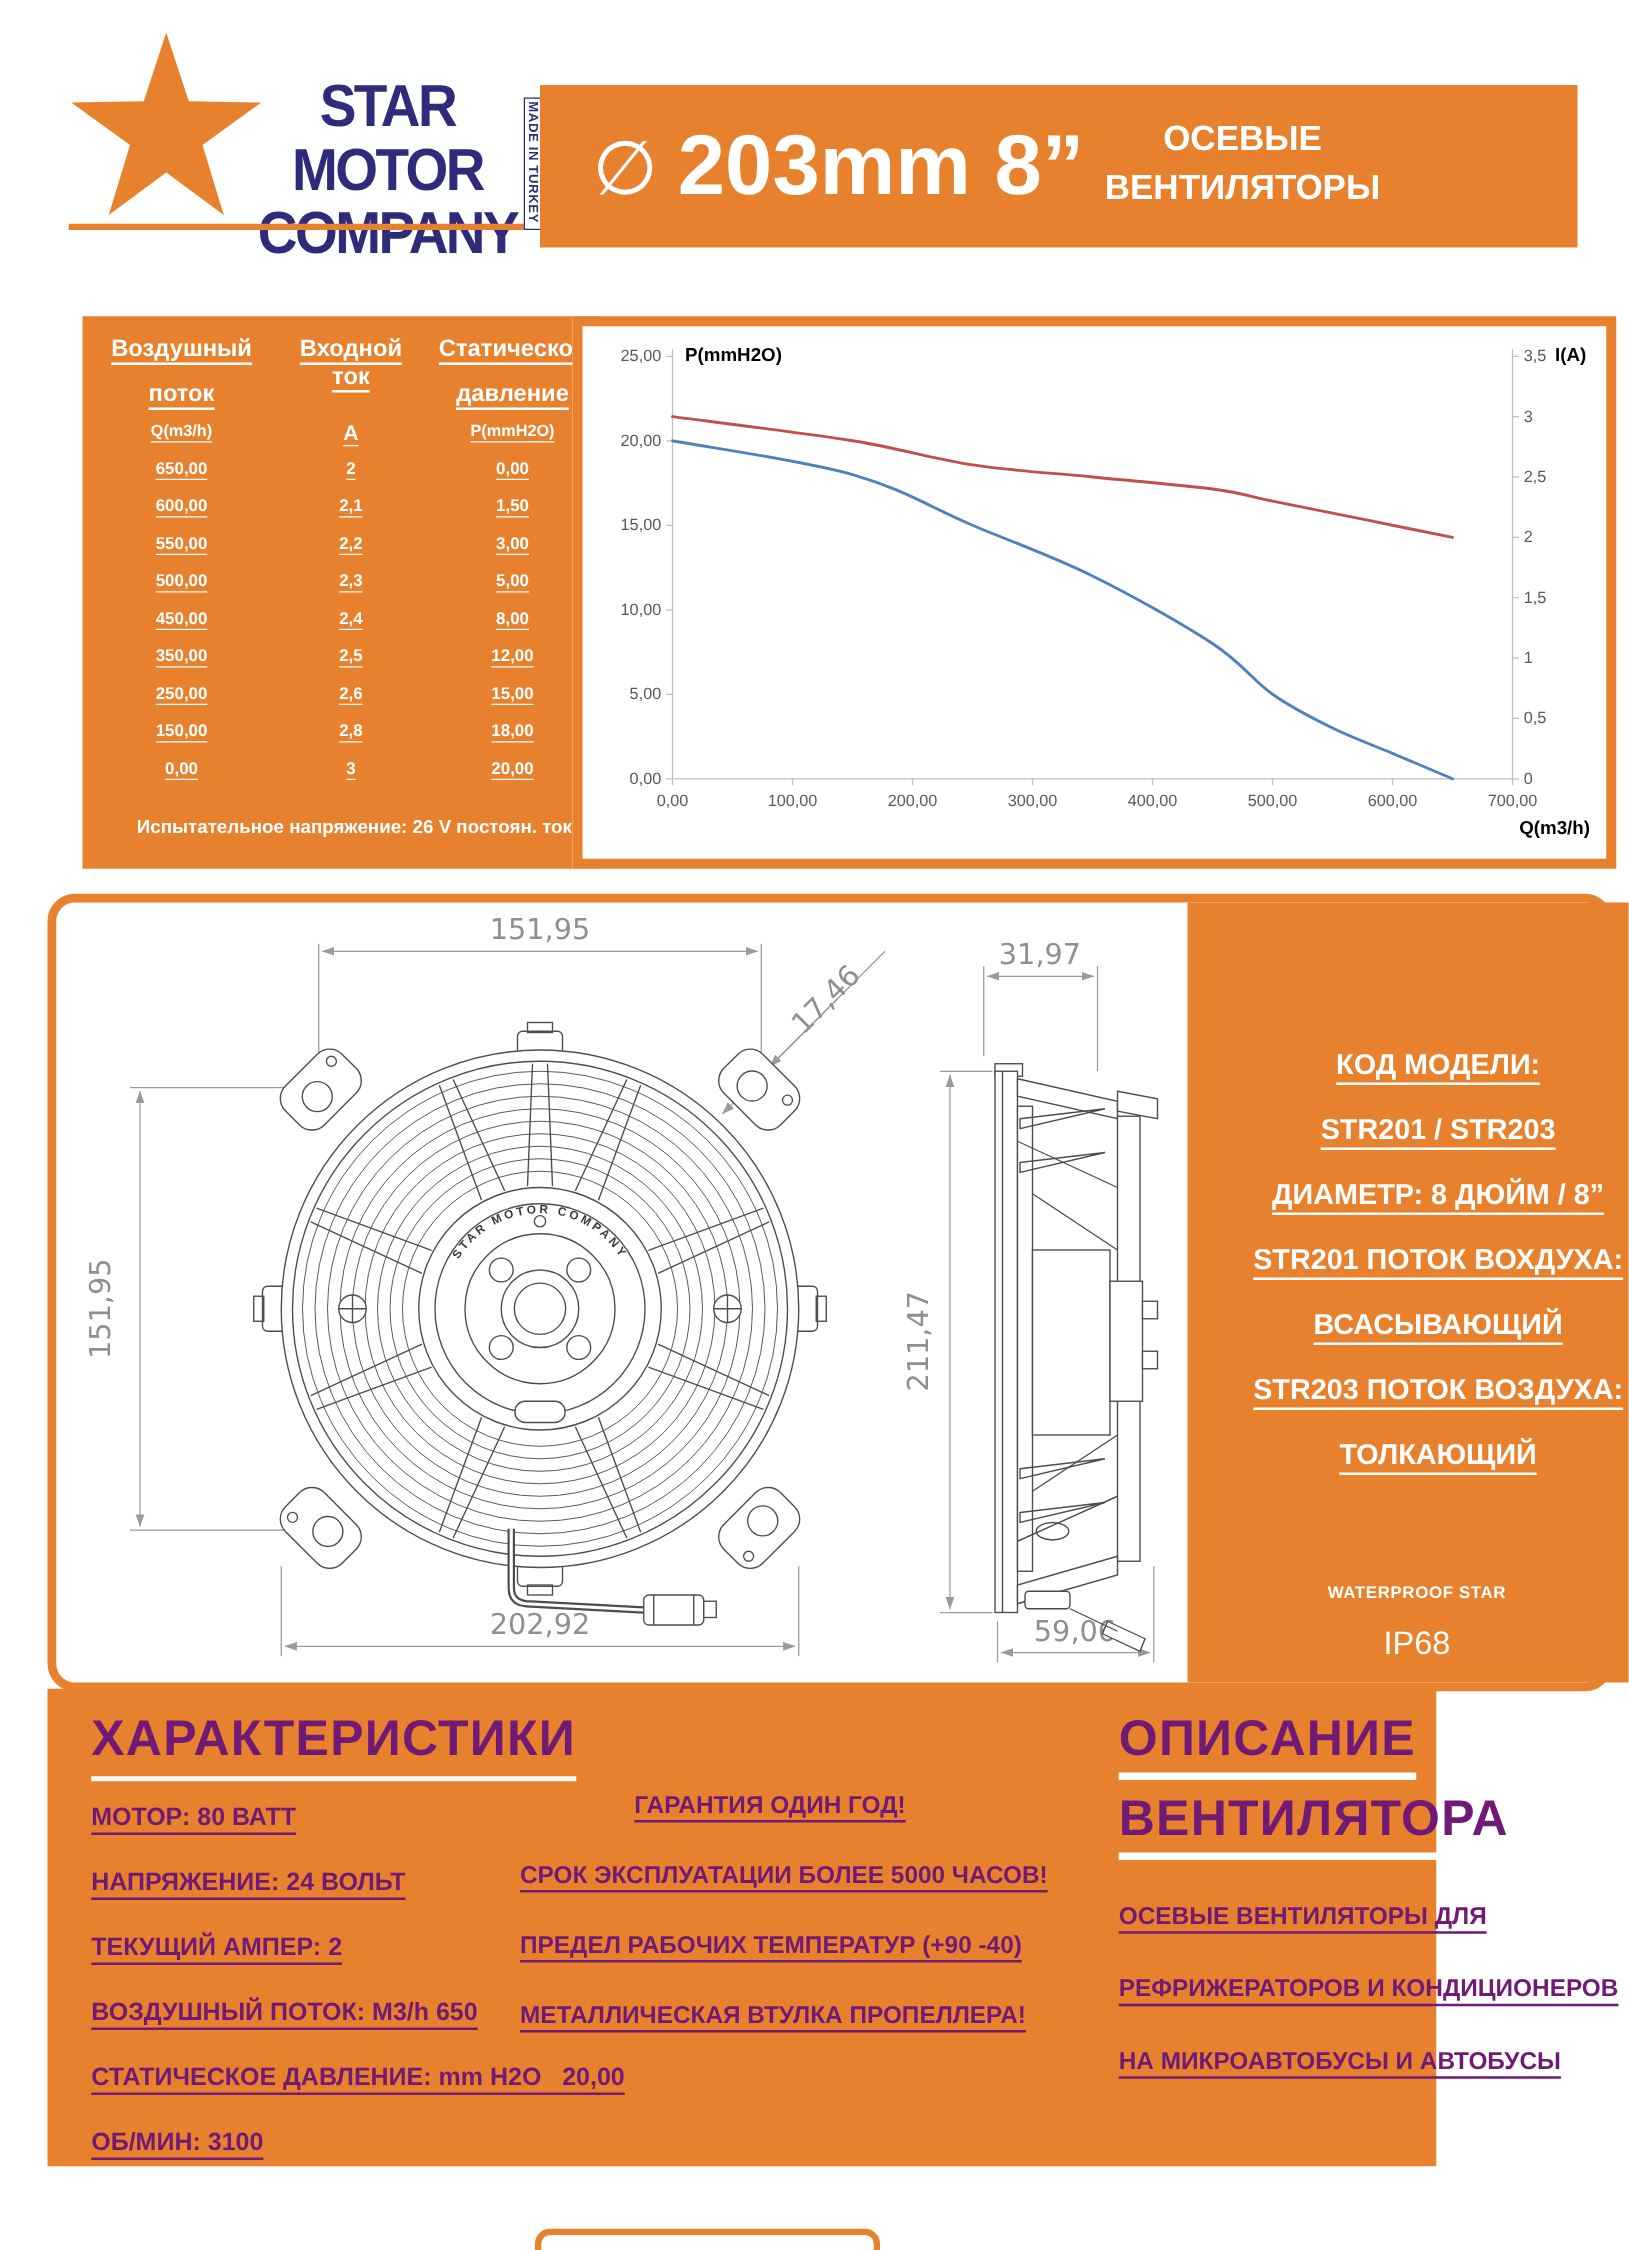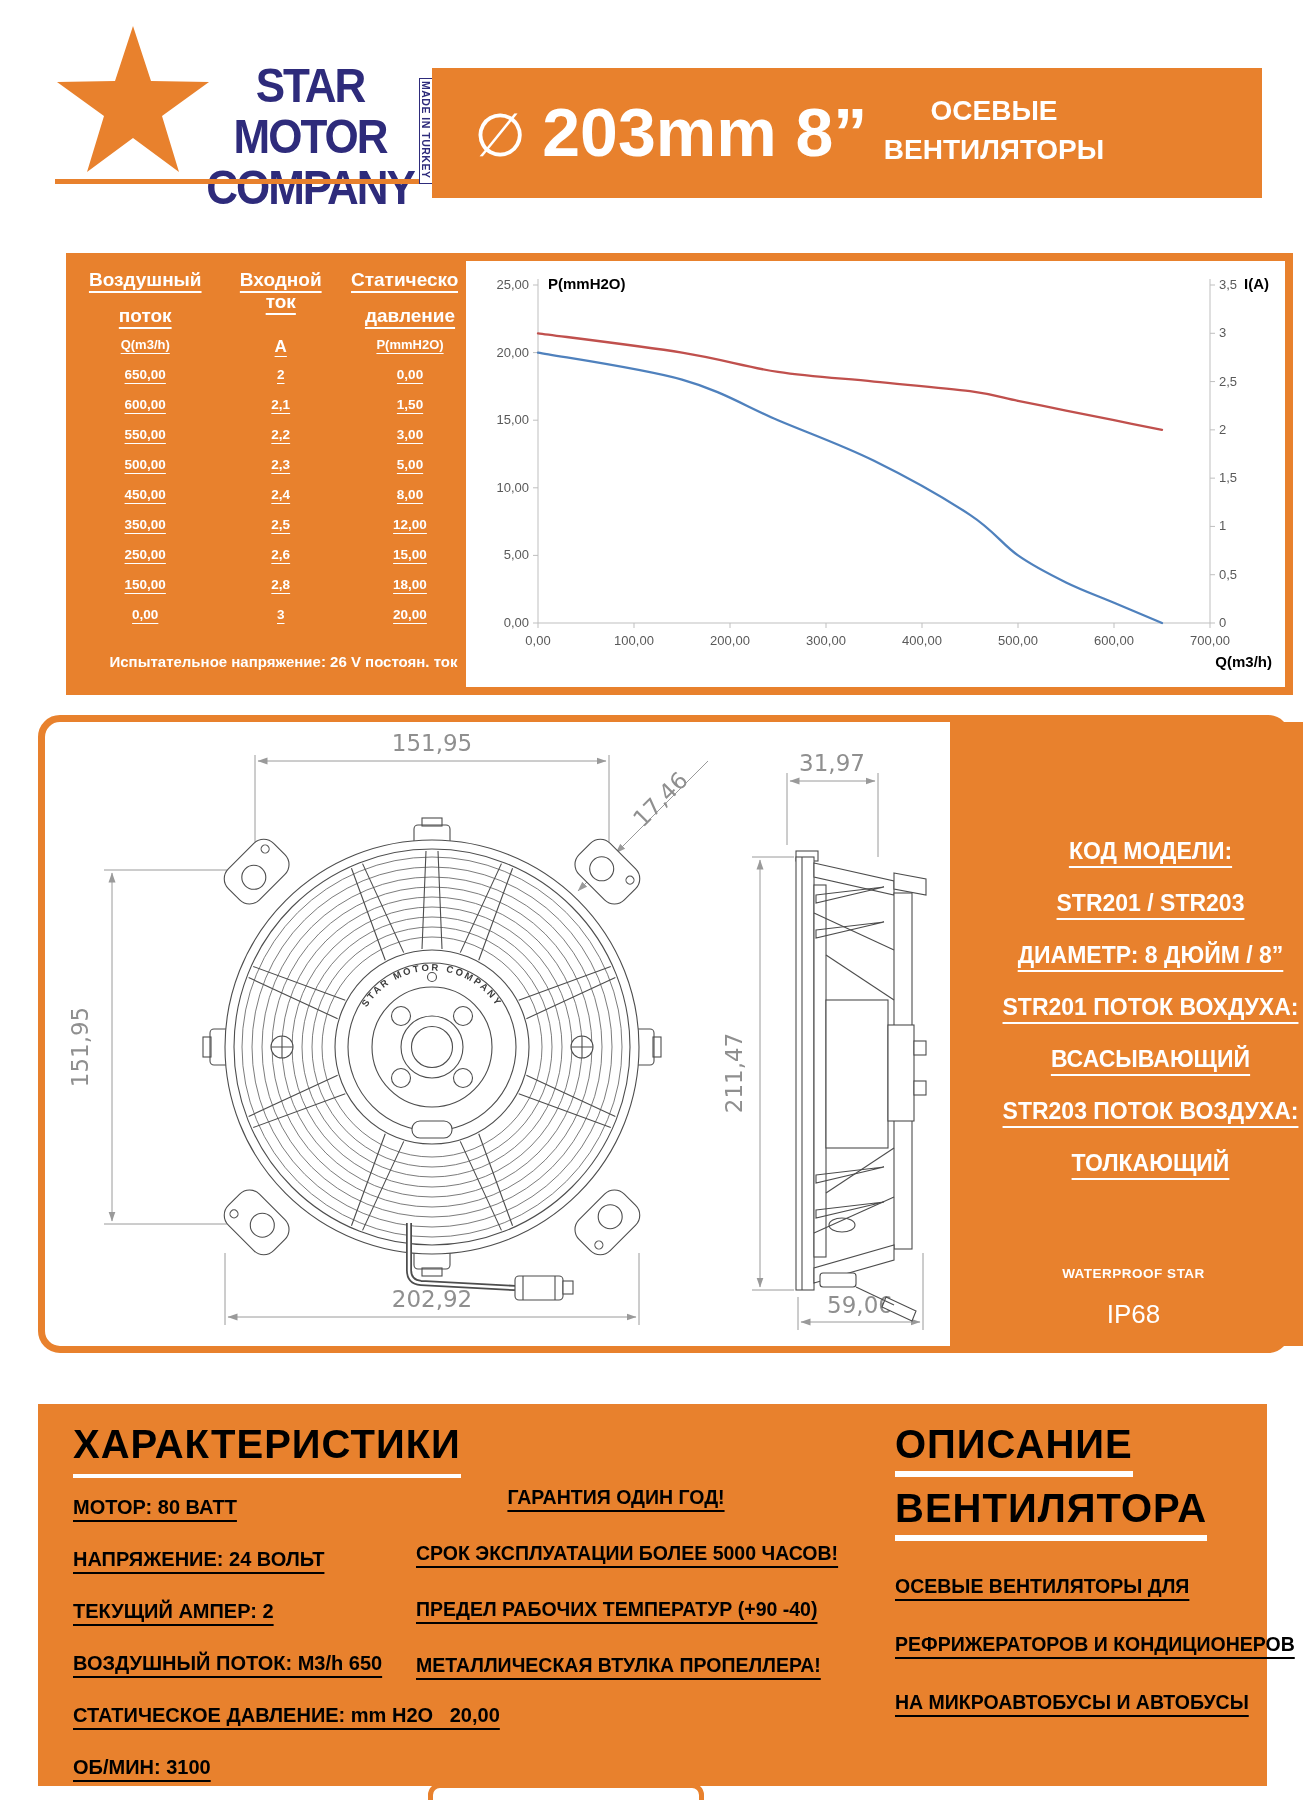--- a/index.html
+++ b/index.html
@@ -47,22 +47,22 @@
   .model-lines{padding-top:116px;}
   .model-line{height:52px;font-size:23px;font-weight:bold;text-decoration:underline;
               text-underline-offset:7px;text-decoration-thickness:2px;white-space:nowrap;}
   .waterproof{position:absolute;left:0;right:0;bottom:16px;}
   .wp-label{font-size:13.5px;font-weight:bold;letter-spacing:.5px;}
   .wp-ip{font-size:26px;font-weight:normal;margin-top:18px;}
   .dimtxt{font-family:"DejaVu Sans",sans-serif;font-size:23px;fill:#8f8f8f;}
   .hubtxt{font-family:"Liberation Sans",sans-serif;font-size:9.5px;font-weight:bold;
           letter-spacing:2.4px;fill:#3a3a3a;}
   
-  .bottom-box{position:absolute;left:38px;top:1404px;width:1229px;height:382px;background:#E8812D;
-              color:#000000;}
+  .bottom-box{position:absolute;left:38px;top:1351px;width:1111px;height:382px;background:#E8812D;
+              color:#701a75;}
   .big-title{font-size:40px;font-weight:bold;letter-spacing:1px;display:inline-block;
              border-bottom:4px solid #fff;padding-bottom:7px;white-space:nowrap;}
   .char-col{position:absolute;left:35px;top:18px;}
   .char-items{position:absolute;left:35px;top:92px;}
   .char-items div{height:52px;font-size:20px;font-weight:bold;text-decoration:underline;
                   text-underline-offset:6px;text-decoration-thickness:2px;white-space:pre-wrap;}
   .feat-col{position:absolute;left:378px;top:82px;width:400px;text-align:center;}
   .feat-col div{margin-bottom:33px;font-size:19.5px;font-weight:bold;text-decoration:underline;
                 text-underline-offset:6px;text-decoration-thickness:2px;white-space:nowrap;}
   .desc-col{position:absolute;left:857px;top:18px;width:360px;}

